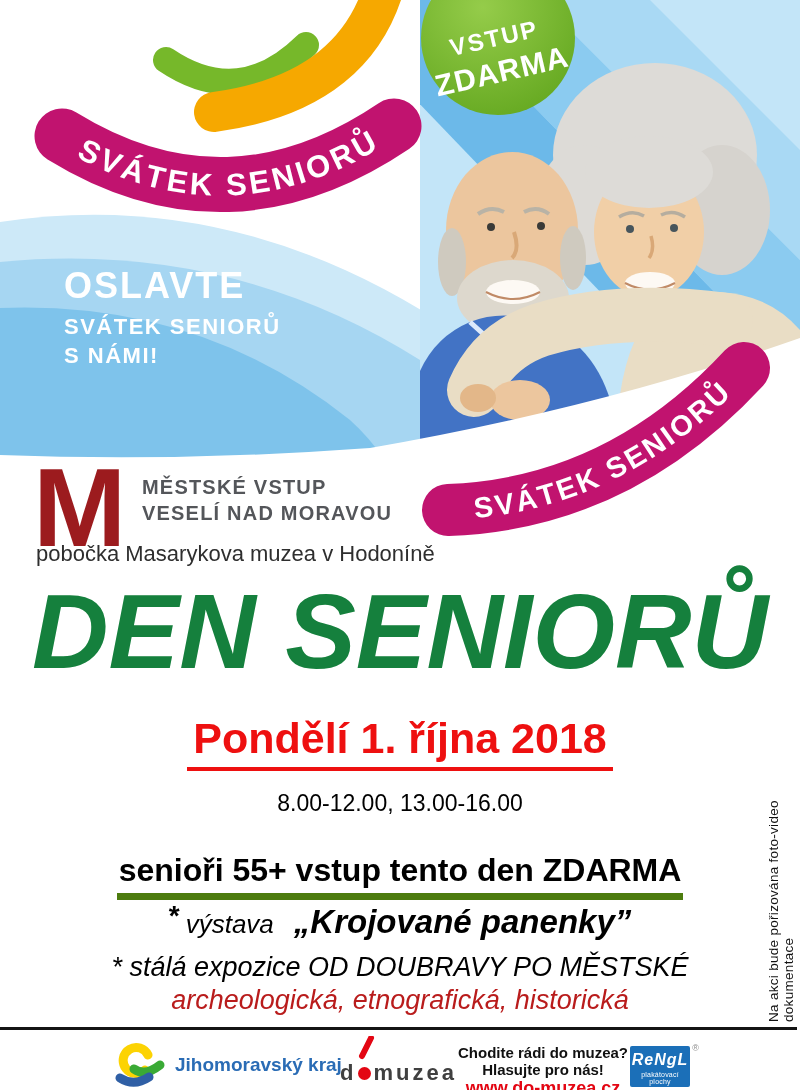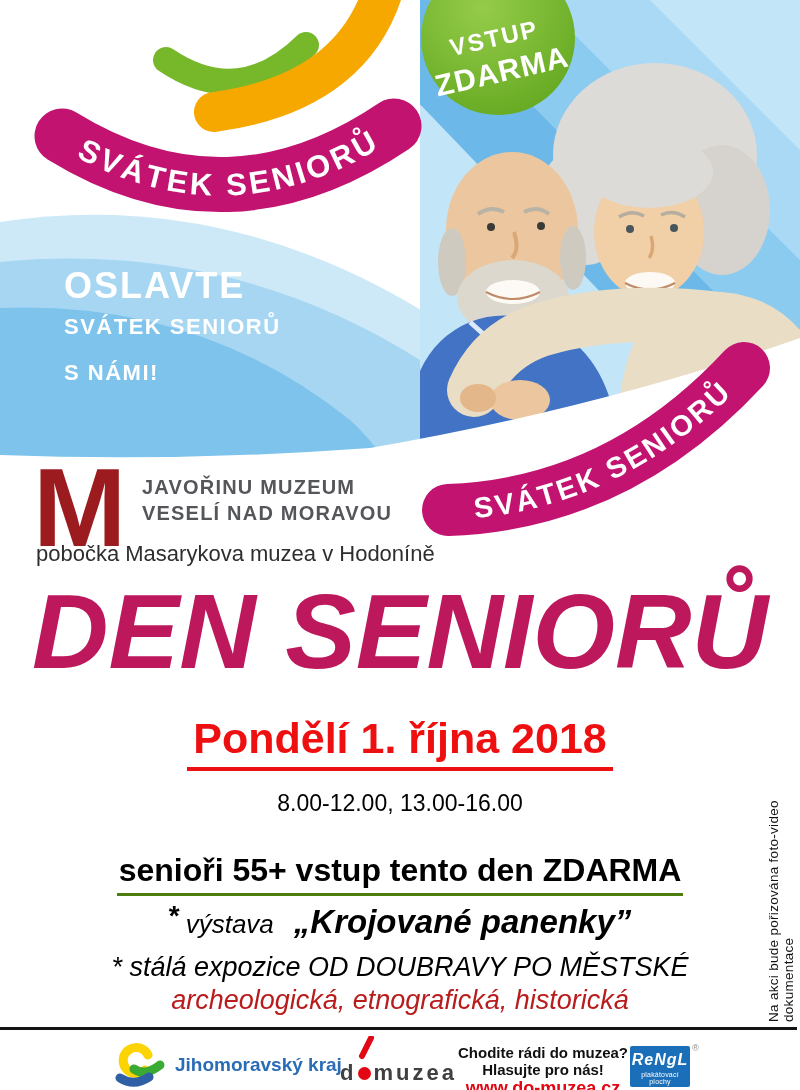--- a/index.html
+++ b/index.html
@@ -17,37 +17,37 @@
   .rib-text{fill:#fff;font-weight:bold;font-size:31px;letter-spacing:2.5px;}
   .rib-text2{font-size:29px;letter-spacing:2px;}
   .arc-green{stroke:var(--green-arc);stroke-width:26;fill:none;stroke-linecap:round;}
   .arc-orange{stroke:var(--orange-arc);stroke-width:40;fill:none;stroke-linecap:round;}
   .badge-text{fill:#fff;font-weight:bold;text-anchor:middle;}
 
   
   .invite{left:64px;top:268px;color:#fff;line-height:1;}
   .invite .l1{font-size:36px;font-weight:800;letter-spacing:2px;}
   .invite .l2{font-size:22px;font-weight:bold;letter-spacing:1.5px;margin-top:12px;}
-  .invite .l3{font-size:22px;font-weight:bold;letter-spacing:1.5px;margin-top:24px;}
+  .invite .l3{font-size:22px;font-weight:bold;letter-spacing:1.5px;margin-top:7px;}
 
   
   .museum-name{left:142px;top:474px;color:var(--museum-gray);font-weight:bold;
     font-size:20px;letter-spacing:1.2px;line-height:26px;}
   .branch{left:36px;top:541px;font-size:22px;color:#2e2e2e;}
 
   
   .center{left:0;width:800px;text-align:center;}
-  .title{top:578px;font-size:106px;line-height:1;font-weight:bold;font-style:italic;color:#be185d;white-space:nowrap;}
+  .title{top:578px;font-size:106px;line-height:1;font-weight:bold;font-style:italic;color:#15803d;white-space:nowrap;}
   .date-wrap{top:714px;}
   .date{display:inline-block;color:var(--date-red);font-size:43px;font-weight:bold;
     border-bottom:4px solid var(--date-red);padding:0 6px 4px;}
   .hours{top:790px;font-size:23px;color:#000;}
   .admission-wrap{top:852px;}
   .admission{display:inline-block;font-size:32px;font-weight:bold;color:#000;
-    border-bottom:3px solid #4d7c0f;padding:0 2px 4px;}
+    border-bottom:7px solid #4d7c0f;padding:0 2px 4px;}
   .exhibit{top:900px;color:#000;}
   .exhibit .star{font-size:28px;font-weight:bold;vertical-align:8px;}
   .exhibit .lbl{font-size:26px;font-style:italic;margin:0 8px 0 6px;}
   .exhibit .name{font-size:33px;font-weight:bold;font-style:italic;margin-left:12px;}
   .perm1{top:952px;font-size:27px;font-style:italic;color:#000;}
   .perm2{top:985px;font-size:27px;font-style:italic;color:#b91c1c;}
 
   
   .side-note{right:4px;top:712px;height:310px;writing-mode:vertical-rl;transform:rotate(180deg);
     font-size:13.5px;color:#111;letter-spacing:.3px;}
@@ -165,21 +165,21 @@
     <div class="l1">OSLAVTE</div>
     <div class="l2">SVÁTEK SENIORŮ</div>
     <div class="l3">S NÁMI!</div>
   </div>
 
   <svg class="abs" style="left:33px;top:458px;" width="104" height="94" viewBox="0 0 104 94">
     <text x="0" y="88" font-family="Liberation Serif, serif" font-weight="bold" font-size="112" fill="var(--museum-red)">M</text>
     <polygon points="42,13 60,13 51,42" fill="#ffffff"></polygon>
   </svg>
   <div class="abs museum-name">
-    <div>JAVOŘINU MUZEUM</div>
+    <div>MĚSTSKÉ VSTUP</div>
     <div>VESELÍ NAD MORAVOU</div>
   </div>
   <div class="abs branch">pobočka Masarykova muzea v Hodoníně</div>
 
   <div class="abs center title">DEN SENIORŮ</div>
 
   <div class="abs center date-wrap">
     <span class="date">Pondělí 1. října 2018</span>
   </div>
   <div class="abs center hours">8.00-12.00, 13.00-16.00</div>

